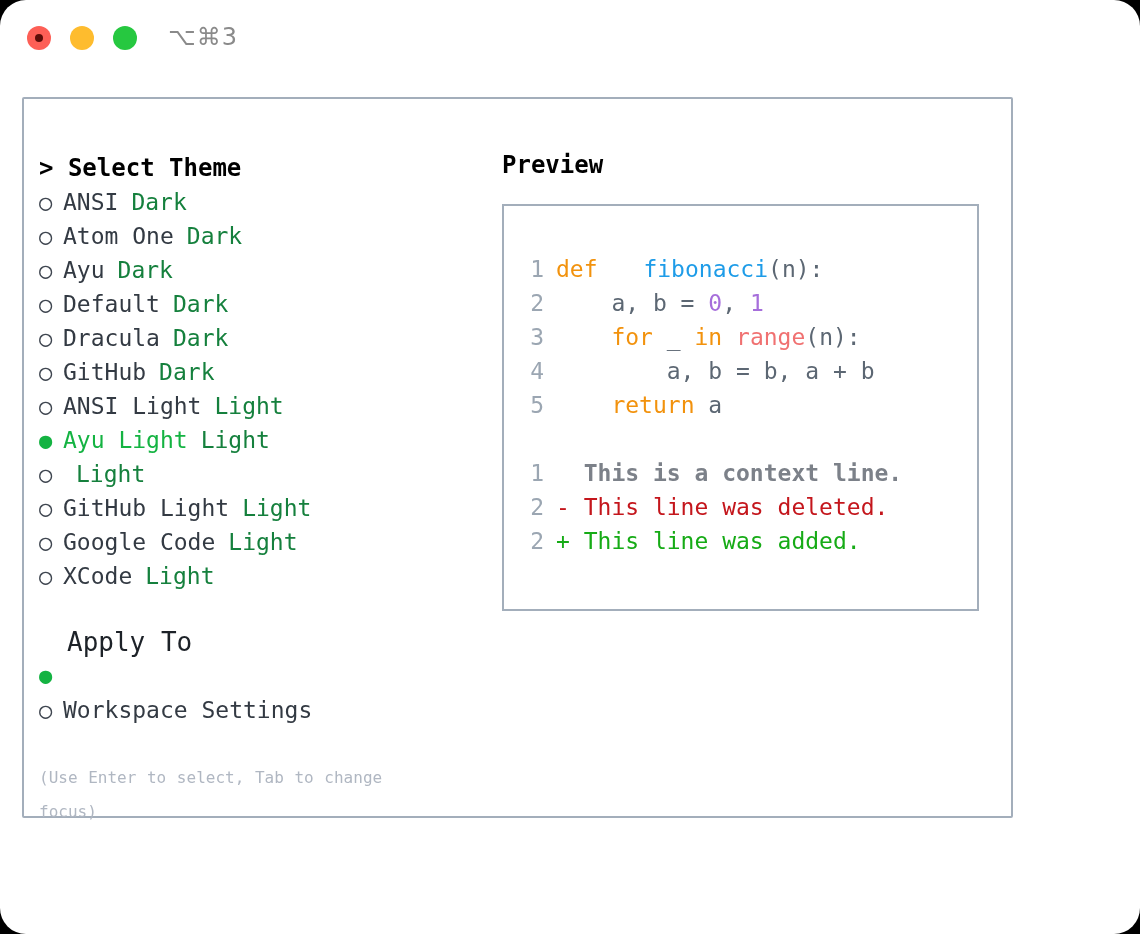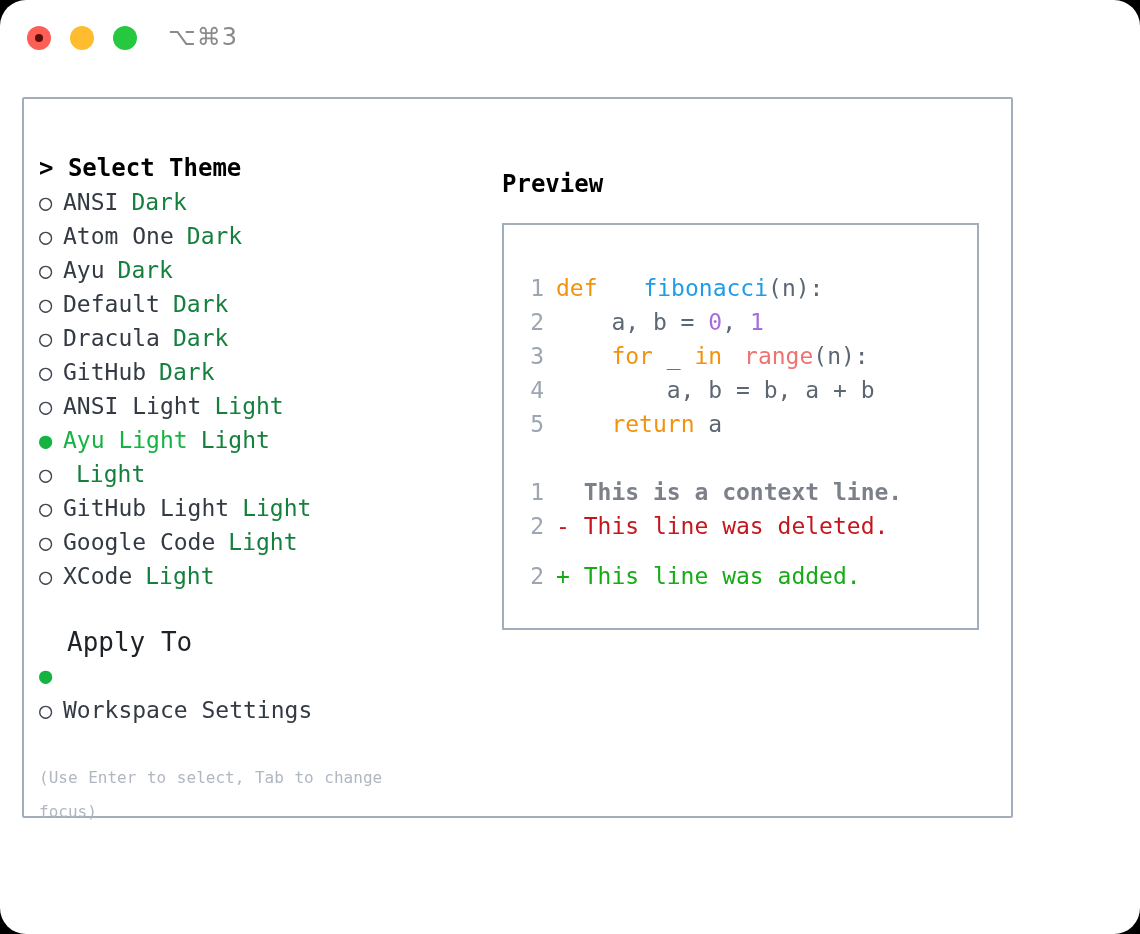--- a/index.html
+++ b/index.html
@@ -139,21 +139,21 @@
     color: #b0b7c2;
     width: 410px;
     white-space: normal;
     word-spacing: 1px;
   }
 
   
   .right-col {
     position: absolute;
     left: 478px;
-    top: 68px;
+    top: 49px;
     width: 490px;
   }
   .preview-title {
     font-size: 24px;
     font-weight: bold;
     color: #000000;
     line-height: 34px;
     white-space: pre;
   }
   .preview-box {
@@ -178,28 +178,28 @@
     flex: 0 0 26px;
     text-align: right;
     color: #9ba6b2;
     margin-right: 12px;
   }
   .code-text { color: #5c6773; }
 
   .tok-kw   { color: #f2920d; }
   .tok-fn   { color: #1e9ce8; margin-left: 32px; }
   .tok-num  { color: #a66edb; }
-  .tok-bi   { color: #f07171; margin-left: 8px; }
+  .tok-bi   { color: #f07171; }
   .tok-pl   { color: #5c6773; }
 
   .code-spacer { height: 34px; }
 
   .diff-context { color: #7c8189; font-weight: bold; }
   .diff-del     { color: #c4161c; }
-  .diff-add     { color: #16ab16; margin-top: 16px; }
+  .diff-add     { color: #16ab16; }
 </style>
 </head>
 <body>
 
 <div class="window">
 
   <div class="titlebar">
     <div class="lights">
       <span class="dot red"></span>
       <span class="dot yellow"></span>

